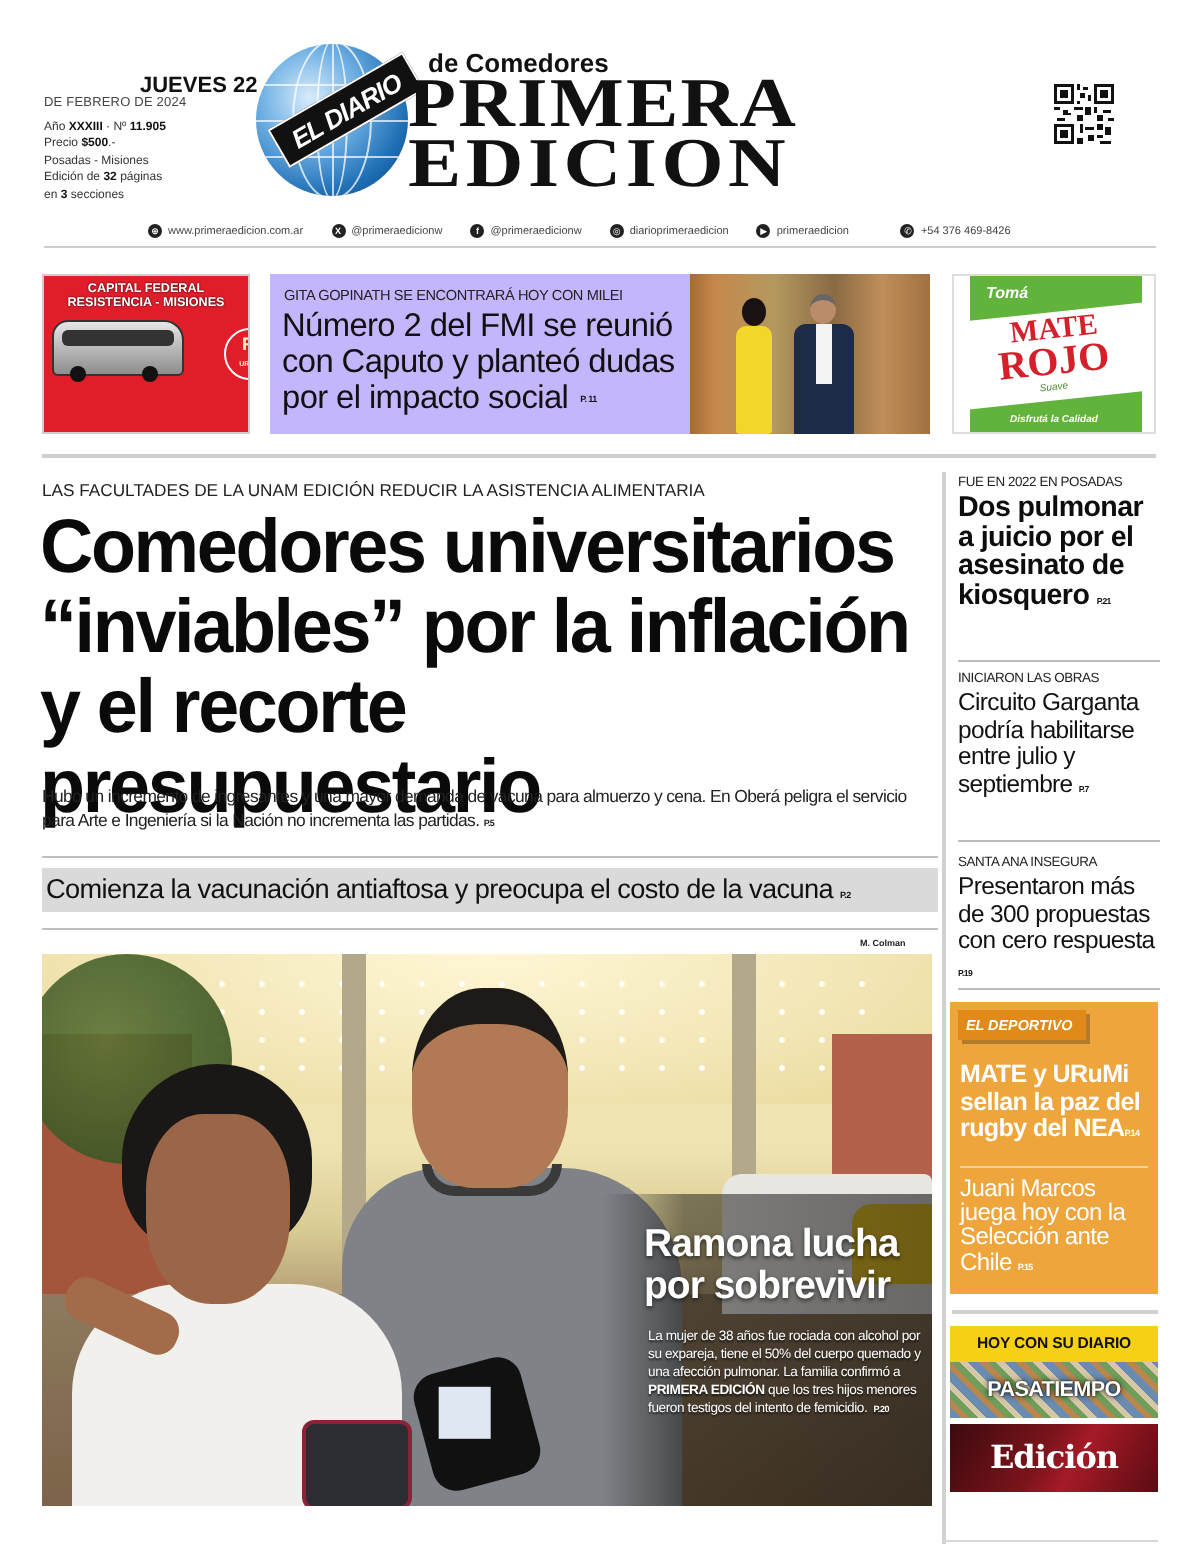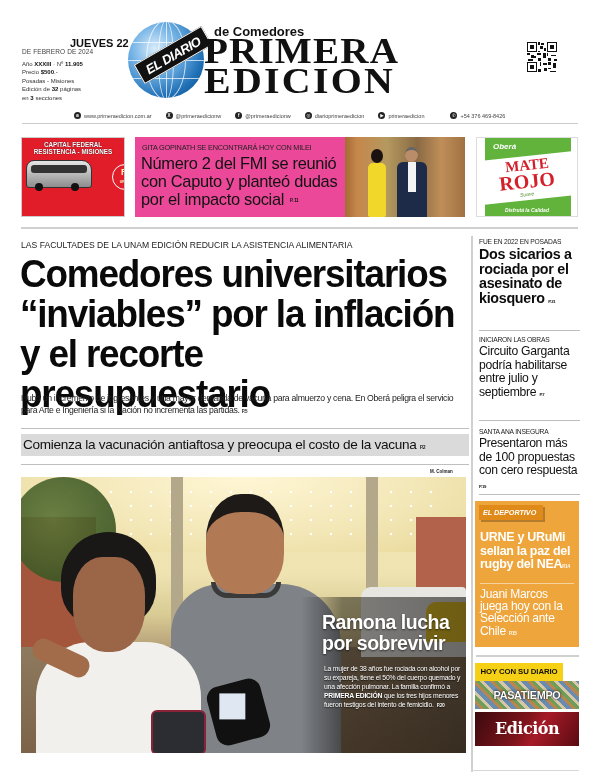--- a/index.html
+++ b/index.html
@@ -47,21 +47,21 @@
                  border-radius: 8px 10px 3px 3px; border: 1px solid #333; }
   .ad-rio .bus::before { content: ""; position: absolute; left: 4px; top: 4px; width: 56px; height: 8px; background: #333; border-radius: 3px; }
   .ad-rio .bus::after { content: ""; position: absolute; left: 8px; bottom: -4px; width: 8px; height: 8px; background: #111; border-radius: 50%; box-shadow: 36px 0 0 #111; }
   .ad-rio .rio-badge { position: absolute; left: 90px; top: 26px; width: 26px; height: 26px; border: 1.5px solid #fff; border-radius: 50%; color: #fef9c3; text-align: right; }
   .ad-rio .rio-badge .rio { font-weight: bold; font-size: 9px; line-height: 15px; display: block; }
   .ad-rio .rio-badge .uru { font-size: 3.5px; font-weight: bold; line-height: 4px; display: block; }
   .ad-rio .phone-strip { position: absolute; left: 0; bottom: 0; width: 100%; height: 22px; background: #111; color: #fff; text-align: center; }
   .ad-rio .phone { font-weight: bold; font-size: 9px; line-height: 12px; letter-spacing: 0.2px; }
   .ad-rio .web { font-size: 4.5px; line-height: 7px; }
 
-  .promo-fmi { position: absolute; left: 135px; top: 137px; width: 330px; height: 80px; background: #ec4899; overflow: hidden; }
+  .promo-fmi { position: absolute; left: 135px; top: 137px; width: 330px; height: 80px; background: #c4b5fd; overflow: hidden; }
   .promo-fmi .kicker { position: absolute; left: 7px; top: 6px; font-size: 7.3px; color: #222; letter-spacing: -0.2px; }
   .promo-fmi .headline { position: absolute; left: 6px; top: 17px; width: 210px; font-size: 16.4px; line-height: 18px; color: #111; letter-spacing: -0.3px; }
   .promo-fmi .page-ref { font-size: 4.5px; font-weight: bold; margin-left: 6px; vertical-align: middle; }
   .promo-fmi .photo { position: absolute; left: 210px; top: 0; width: 120px; height: 80px;
                       background: linear-gradient(90deg, #a56a36 0%, #c6874b 10%, #b4995f 35%, #8a6a44 60%, #bf8e59 80%, #a17142 100%); }
   .promo-fmi .woman { position: absolute; left: 22px; top: 12px; width: 20px; height: 68px; }
   .promo-fmi .woman .head { position: absolute; left: 4px; top: 0; width: 12px; height: 14px; border-radius: 50%; background: #1a1111; }
   .promo-fmi .woman .dress { position: absolute; left: 1px; top: 14px; width: 18px; height: 54px; background: #f2d72b; border-radius: 5px 5px 2px 2px; }
   .promo-fmi .man { position: absolute; left: 52px; top: 10px; width: 30px; height: 70px; }
   .promo-fmi .man .head { position: absolute; left: 8px; top: 0; width: 13px; height: 15px; border-radius: 50%; background: #bb8c6a; border-top: 3px solid #666; }
@@ -137,21 +137,21 @@
   .rc-div { position: absolute; left: 6px; width: 101px; height: 1px; background: #bdbdbd; }
 
   .deportivo { position: absolute; left: 475px; top: 501px; width: 104px; height: 146px; background: #eea53c; }
   .dep-label { position: absolute; left: 4px; top: 4px; width: 64px; height: 15px; background: #e08b19; color: #fff; font-style: italic; font-weight: bold; font-size: 7.2px; line-height: 15px; padding-left: 4px; box-shadow: 2px 2px 0 rgba(0,0,0,0.25); }
   .dep-title-1 { position: absolute; left: 5px; top: 30px; width: 98px; color: #fff; font-weight: bold; font-size: 12.5px; line-height: 13.6px; letter-spacing: -0.3px; }
   .dep-div { position: absolute; left: 5px; top: 82px; width: 94px; height: 1px; background: #f7d39e; }
   .dep-title-2 { position: absolute; left: 5px; top: 87px; width: 98px; color: #fff; font-size: 12px; line-height: 12.2px; letter-spacing: -0.3px; }
   .dep-page { font-size: 4.5px; font-weight: bold; }
 
   .div-right-bottom { position: absolute; left: 476px; top: 655px; width: 103px; height: 2px; background: #d0d0d0; }
-  .hoy-con { position: absolute; left: 475px; top: 663px; width: 88px; height: 18px; background: #f6d014; color: #111; font-weight: bold; font-size: 7.8px; line-height: 18px; text-align: center; letter-spacing: -0.1px; }
+  .hoy-con { position: absolute; left: 475px; top: 663px; width: 104px; height: 18px; background: #f6d014; color: #111; font-weight: bold; font-size: 7.8px; line-height: 18px; text-align: center; letter-spacing: -0.1px; }
   .pasatiempo { position: absolute; left: 475px; top: 681px; width: 104px; height: 28px; overflow: hidden;
                 background: repeating-linear-gradient(45deg, #6a8cb0 0 4px, #b9874e 4px 7px, #6e9e59 7px 10px, #d6c8a6 10px 13px); }
   .pasatiempo span { position: absolute; left: 0; top: 0; width: 100%; text-align: center; color: #fff; font-weight: bold; font-size: 10.8px; line-height: 28px;
                      text-shadow: 0 0 3px rgba(0,0,0,0.8), 0 0 1px #000; letter-spacing: -0.3px; }
   .palpitos { position: absolute; left: 475px; top: 712px; width: 104px; height: 34px; background: linear-gradient(120deg, #3b0a0e 0%, #7d141c 45%, #a61a27 60%, #5a0b12 100%); }
   .palpitos span { position: absolute; left: 0; top: 0; width: 100%; text-align: center; color: #fff; font-weight: bold; font-size: 16px; line-height: 34px; font-family: "DejaVu Serif", serif; letter-spacing: -0.5px; }
   .right-bottom-line { position: absolute; left: 471px; top: 770px; width: 108px; height: 1px; background: #d8d8d8; }
 </style>
 </head>
 <body>
@@ -284,21 +284,21 @@
     <div class="man">
         <div class="suit"></div>
         <div class="shirt"></div>
         <div class="head"></div>
       </div>
   </div>
 </div>
 
 <div class="ad-mate">
   <div class="green"></div>
-  <div class="tome">Oberá</div>
+  <div class="tome">Tomá</div>
   <div class="white-band"></div>
   <div class="mate">MATE</div>
   <div class="rojo">ROJO</div>
   <div class="suave">Suave</div>
   <div class="disfruta">Disfrutá la Calidad</div>
 </div>
 
 <div class="row-divider"></div>
 
 <div class="lead-kicker">LAS FACULTADES DE LA UNAM EDICIÓN REDUCIR LA ASISTENCIA ALIMENTARIA</div>
@@ -335,38 +335,38 @@
   <div class="mp-phone"></div>
   <div class="mp-mic"></div>
   <div class="mp-overlay"></div>
 </div>
 <div class="photo-headline">Ramona lucha por sobrevivir</div>
 <div class="photo-caption"><span>La mujer de 38 años fue rociada con alcohol por su expareja, tiene el 50% del cuerpo quemado y una afección pulmonar. La familia confirmó a </span><b>PRIMERA EDICIÓN</b><span> que los tres hijos menores fueron testigos del intento de femicidio.</span><span class="page-ref">P.20</span></div>
 
 <div class="right-col">
   <div class="rc-item" style="top:2px;">
     <div class="rc-kicker">FUE EN 2022 EN POSADAS</div>
-    <div class="rc-title-bold"><span>Dos sicarios a rociada por el asesinato de kiosquero</span> <span class="page-ref-sm">P.21</span></div>
+    <div class="rc-title-bold"><span>Dos pulmonar a juicio por el asesinato de kiosquero</span> <span class="page-ref-sm">P.21</span></div>
   </div>
   <div class="rc-div" style="top:94px;"></div>
   <div class="rc-item" style="top:100px;">
     <div class="rc-kicker">INICIARON LAS OBRAS</div>
     <div class="rc-title"><span>Circuito Garganta podría habilitarse entre julio y septiembre</span> <span class="page-ref-sm">P.7</span></div>
   </div>
   <div class="rc-div" style="top:184px;"></div>
   <div class="rc-item" style="top:192px;">
     <div class="rc-kicker">SANTA ANA INSEGURA</div>
-    <div class="rc-title"><span>Presentaron más de 100 propuestas con cero respuesta</span> <span class="page-ref-sm">P.19</span></div>
+    <div class="rc-title"><span>Presentaron más de 300 propuestas con cero respuesta</span> <span class="page-ref-sm">P.19</span></div>
   </div>
   <div class="rc-div" style="top:258px;"></div>
 </div>
 
 <div class="deportivo">
   <div class="dep-label">EL DEPORTIVO</div>
-  <div class="dep-title-1"><span>URNE y URuMi sellan la paz del rugby del NEA</span><span class="dep-page">P.14</span></div>
+  <div class="dep-title-1"><span>MATE y URuMi sellan la paz del rugby del NEA</span><span class="dep-page">P.14</span></div>
   <div class="dep-div"></div>
   <div class="dep-title-2"><span>Juani Marcos juega hoy con la Selección ante Chile</span> <span class="dep-page">P.15</span></div>
 </div>
 
 <div class="div-right-bottom"></div>
 <div class="hoy-con">HOY CON SU DIARIO</div>
 <div class="pasatiempo">
     <span>PASATIEMPO</span>
   </div>
 <div class="palpitos">

